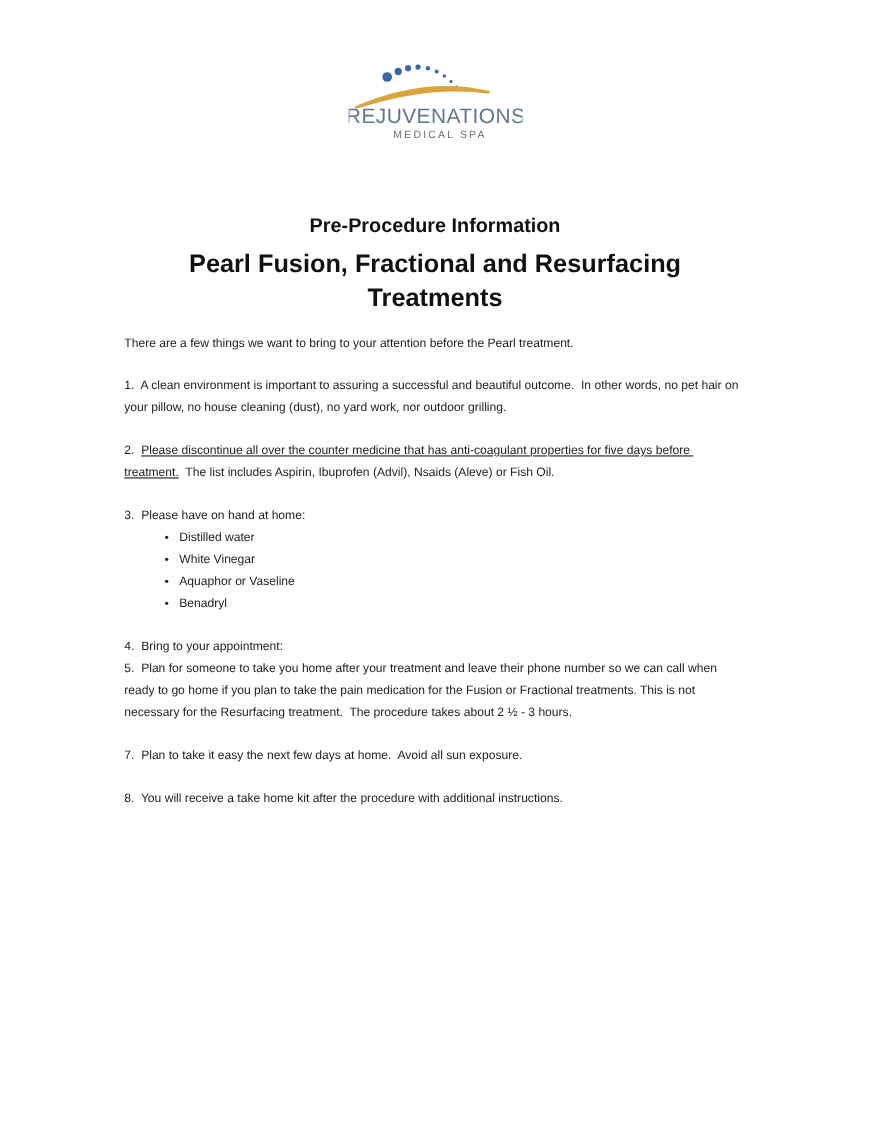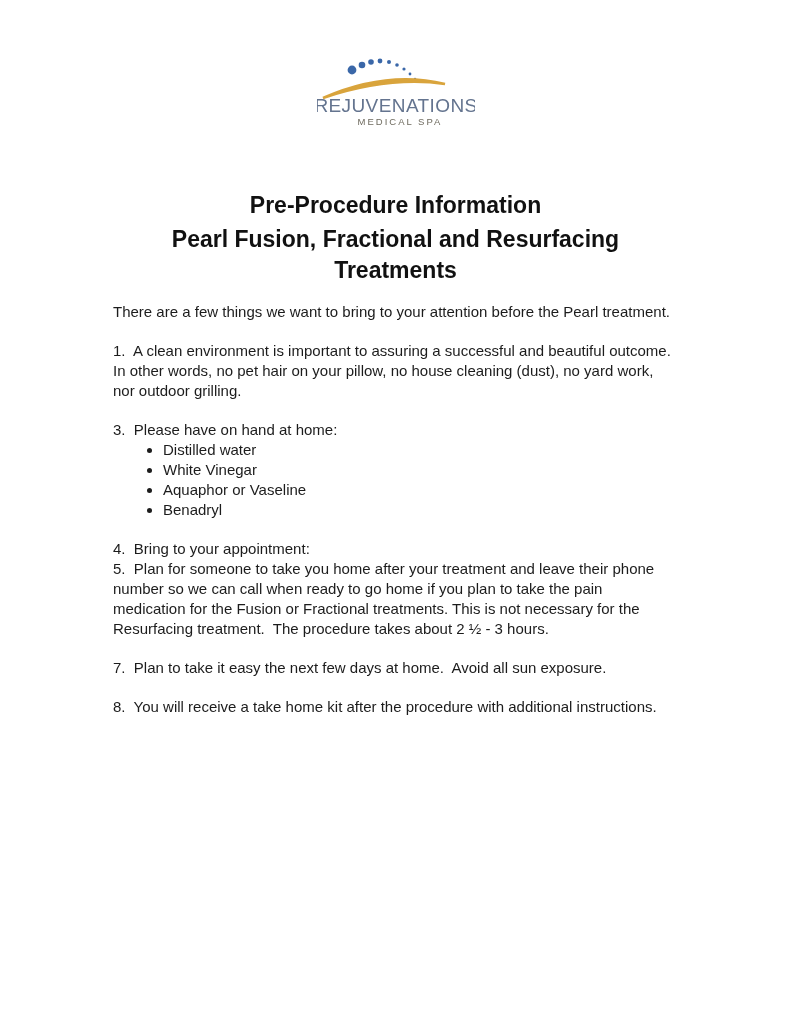--- a/index.html
+++ b/index.html
@@ -20,37 +20,37 @@
   .logo-wrap {
     padding-top: 54px;
     display: flex;
     justify-content: center;
   }
   .logo-svg { display: block; }
   
   .title {
     margin: 56px 0 4px 0;
     text-align: center;
-    font-size: 23px;
+    font-size: 18px;
     line-height: 30px;
     font-weight: bold;
     color: #111111;
   }
   .subtitle {
     margin: 0;
     text-align: center;
     font-size: 23px;
     line-height: 31px;
     font-weight: bold;
     color: #111111;
   }
   
   .doc-body {
     padding: 16px 112px 0 113px;
-    font-size: 15px;
+    font-size: 11px;
     line-height: 20px;
   }
   .doc-body p {
     margin: 0 0 19px 0;
     white-space: pre-wrap;
   }
   .doc-body p.item-head {
     margin-bottom: 0;
   }
   .doc-body ul {
@@ -93,20 +93,21 @@
   </div>
 
   <h1 class="title">Pre-Procedure Information</h1>
   <div class="subtitle">Pearl Fusion, Fractional and Resurfacing</div>
   <div class="subtitle">Treatments</div>
 
   <div class="doc-body">
     <p>There are a few things we want to bring to your attention before the Pearl treatment.</p>
     <div>
         <p><span>1.  </span><span>A clean environment is important to assuring a successful and beautiful outcome.  In other words, no pet hair on your pillow, no house cleaning (dust), no yard work, nor outdoor grilling.</span></p>
+        <p><span>2.  </span><span class="underline">Please discontinue all over the counter medicine that has anti-coagulant properties for five days before treatment.</span><span>  The list includes Aspirin, Ibuprofen (Advil), Nsaids (Aleve) or Fish Oil.</span></p>
         <p class="item-head"><span>3.  </span><span>Please have on hand at home:</span></p>
         <ul>
           <li>Distilled water</li>
           <li>White Vinegar</li>
           <li>Aquaphor or Vaseline</li>
           <li>Benadryl</li>
         </ul>
         <p class="item-head"><span>4.  </span><span>Bring to your appointment:</span></p>
         <p><span>5.  </span><span>Plan for someone to take you home after your treatment and leave their phone number so we can call when ready to go home if you plan to take the pain medication for the Fusion or Fractional treatments. This is not necessary for the Resurfacing treatment.  The procedure takes about 2 ½ - 3 hours.</span></p>
         <p><span>7.  </span><span>Plan to take it easy the next few days at home.  Avoid all sun exposure.</span></p>

